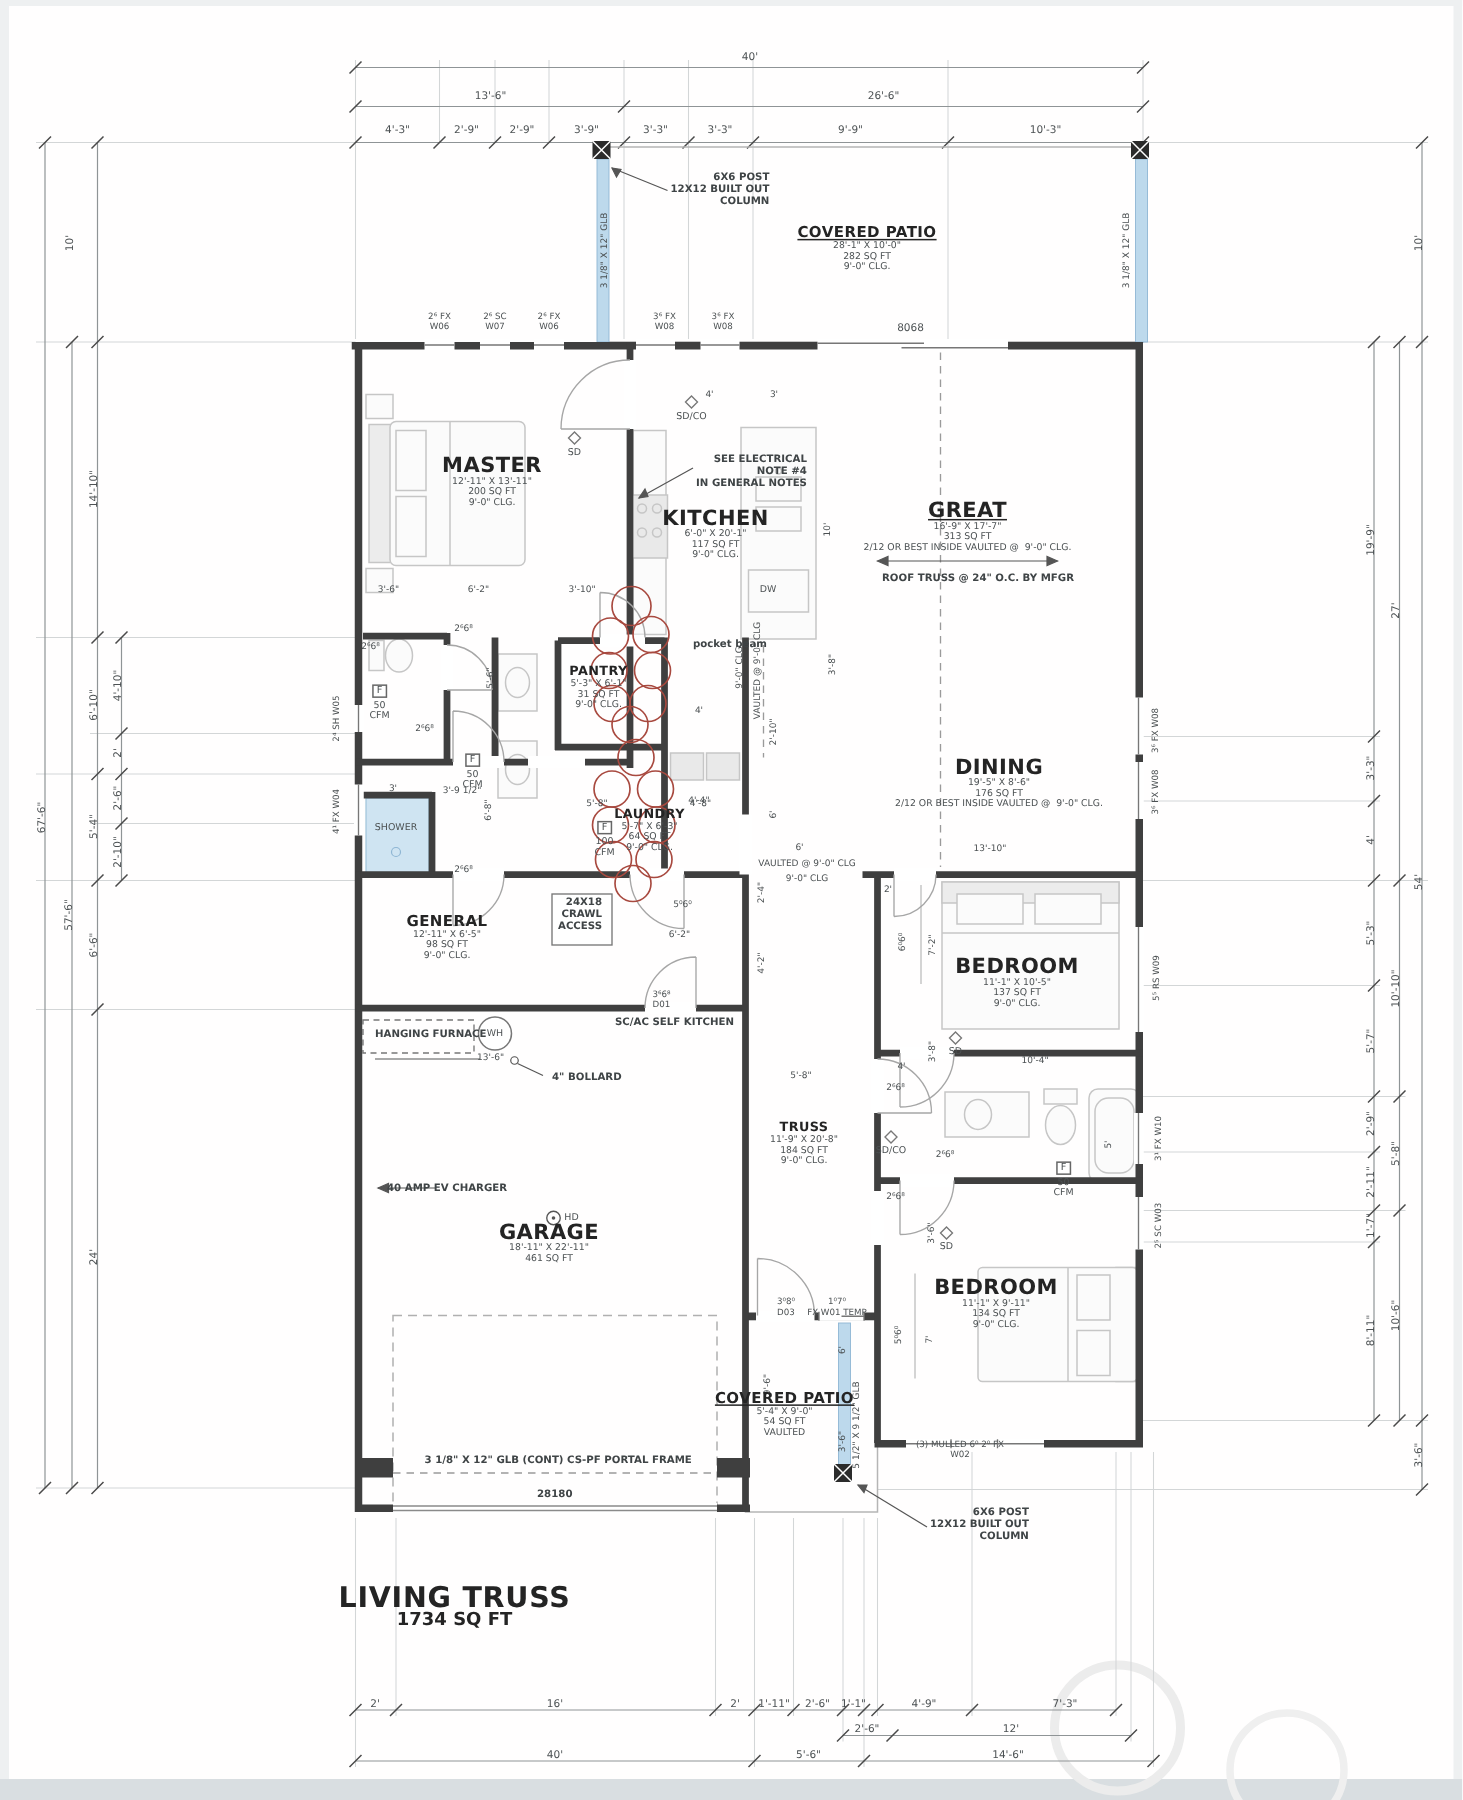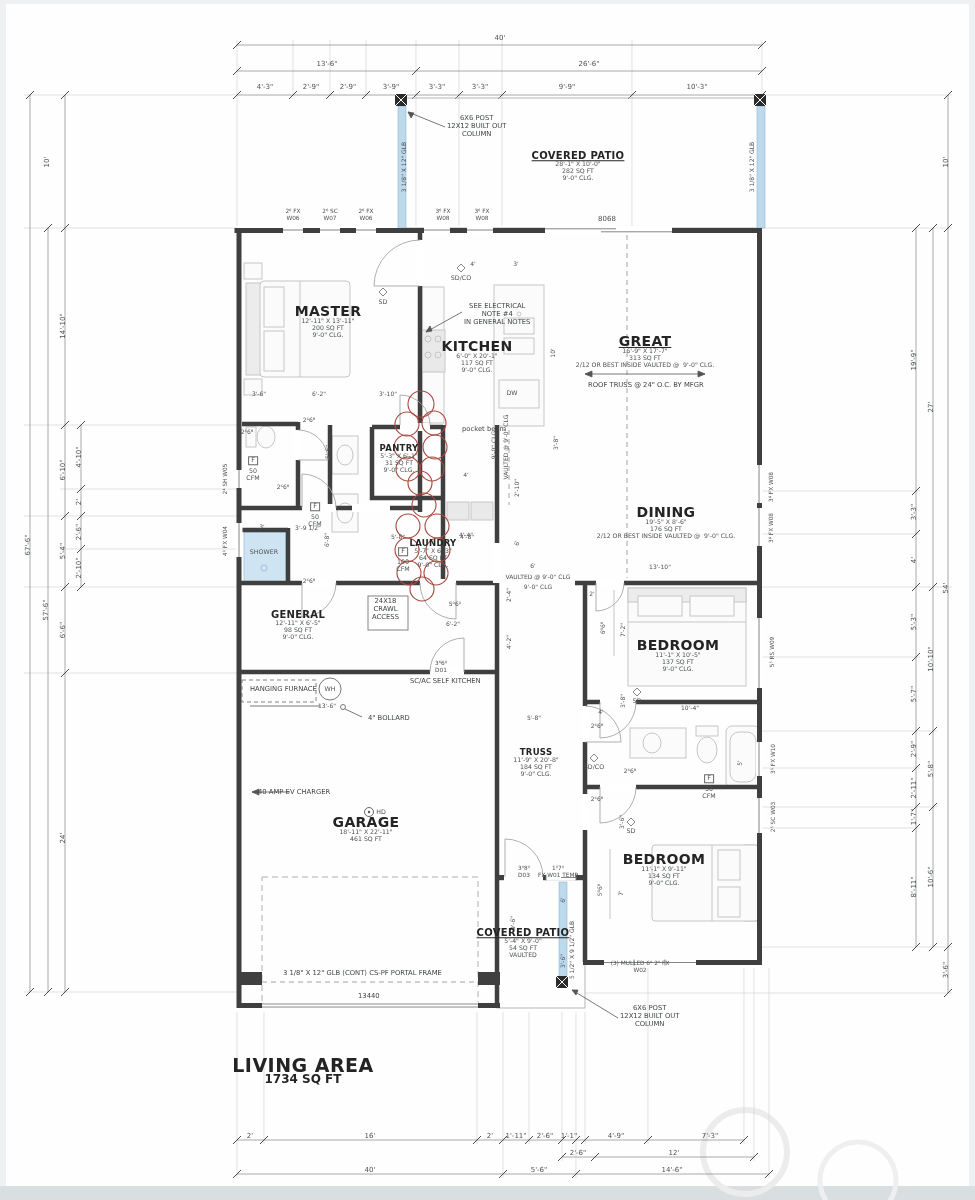--- a/index.html
+++ b/index.html
@@ -6,21 +6,21 @@
   #page{position:relative;width:975px;height:1200px;background:#fffefe;overflow:hidden;
         font-family:"DejaVu Sans","Liberation Sans",sans-serif;}
   svg{position:absolute;left:0;top:0;}
   #labels{position:absolute;left:0;top:0;width:975px;height:1200px;}
   .lb{position:absolute;transform:translate(-50%,-50%);white-space:pre;text-align:center;
       color:#4c5153;line-height:1.15;}
   .dim{font-size:7px;}
   .tiny{font-size:6px;}
   .dimv{font-size:7px;transform:translate(-50%,-50%) rotate(-90deg);}
   .tinyv{font-size:6px;transform:translate(-50%,-50%) rotate(-90deg);}
-  .note{font-size:6.8px;text-align:center;transform:none;color:#3f4446;}
+  .note{font-size:6.8px;text-align:right;transform:none;color:#3f4446;font-weight:bold;}
   .wlab{font-size:5.8px;}
   .wlabv{font-size:5.8px;transform:translate(-50%,-50%) rotate(-90deg);}
   .mk{font-size:6.3px;}
   .fb{border:1px solid #666;background:#fff;padding:0 2px;font-size:6.5px;}
   .rt{font-weight:700;color:#242424;letter-spacing:.3px;}
   .st-lg{font-size:14px;}
   .st-lgu{font-size:14px;text-decoration:underline;}
   .st-md{font-size:10px;}
   .st-mdu{font-size:10px;text-decoration:underline;}
   .st-sm{font-size:8.5px;}
@@ -424,21 +424,21 @@
       <span class="lb note" style="left: 372px; top: 598px; transform: none;">24X18
 CRAWL
 ACCESS</span>
       <span class="lb note" style="left: 410px; top: 678px; transform: none;">SC/AC SELF KITCHEN</span>
       <span class="lb note" style="left: 250px; top: 686px; transform: none;">HANGING FURNACE</span>
       <span class="lb note" style="left: 368px; top: 715px; transform: none;">4" BOLLARD</span>
       <span class="lb note" style="left: 258px; top: 789px; transform: none;">40 AMP EV CHARGER</span>
       <span class="lb note" style="left: 588px; top: 382px; transform: none;">ROOF TRUSS @ 24" O.C. BY MFGR</span>
       <span class="lb note" style="left: 462px; top: 426px; transform: none;">pocket beam</span>
       <span class="lb note" style="left: 283px; top: 970px; transform: none;">3 1/8" X 12" GLB (CONT) CS-PF PORTAL FRAME</span>
-      <span class="lb note" style="left: 358px; top: 993px; transform: none;">13440</span>
+      <span class="lb note" style="left: 358px; top: 993px; transform: none;">28180</span>
       <span class="lb note" style="left: 620px; top: 1005px; transform: none;">6X6 POST
 12X12 BUILT OUT
 COLUMN</span>
       <span class="lb rt st-lg" style="left: 328px; top: 311px;">MASTER</span>
       <span class="lb rs" style="left: 328px; top: 321px;">12'-11" X 13'-11"</span>
       <span class="lb rs" style="left: 328px; top: 328.2px;">200 SQ FT</span>
       <span class="lb rs" style="left: 328px; top: 335.4px;">9'-0" CLG.</span>
       <span class="lb rt st-lg" style="left: 477px; top: 346px;">KITCHEN</span>
       <span class="lb rs" style="left: 477px; top: 356px;">6'-0" X 20'-1"</span>
       <span class="lb rs" style="left: 477px; top: 363.2px;">117 SQ FT</span>
@@ -479,16 +479,16 @@
       <span class="lb rs" style="left: 664px; top: 876.2px;">134 SQ FT</span>
       <span class="lb rs" style="left: 664px; top: 883.4px;">9'-0" CLG.</span>
       <span class="lb rt st-mdu" style="left: 578px; top: 156px;">COVERED PATIO</span>
       <span class="lb rs" style="left: 578px; top: 164px;">28'-1" X 10'-0"</span>
       <span class="lb rs" style="left: 578px; top: 171.2px;">282 SQ FT</span>
       <span class="lb rs" style="left: 578px; top: 178.4px;">9'-0" CLG.</span>
       <span class="lb rt st-mdu" style="left: 523px; top: 933px;">COVERED PATIO</span>
       <span class="lb rs" style="left: 523px; top: 941px;">5'-4" X 9'-0"</span>
       <span class="lb rs" style="left: 523px; top: 948.2px;">54 SQ FT</span>
       <span class="lb rs" style="left: 523px; top: 955.4px;">VAULTED</span>
-      <span class="lb rt st-xl" style="left: 303px; top: 1066px;">LIVING AREA</span>
+      <span class="lb rt st-xl" style="left: 303px; top: 1066px;">LIVING TRUSS</span>
       <span class="lb rs-xl" style="left: 303px; top: 1080px;">1734 SQ FT</span>
     </div>
 </div>
 
 </body></html>

